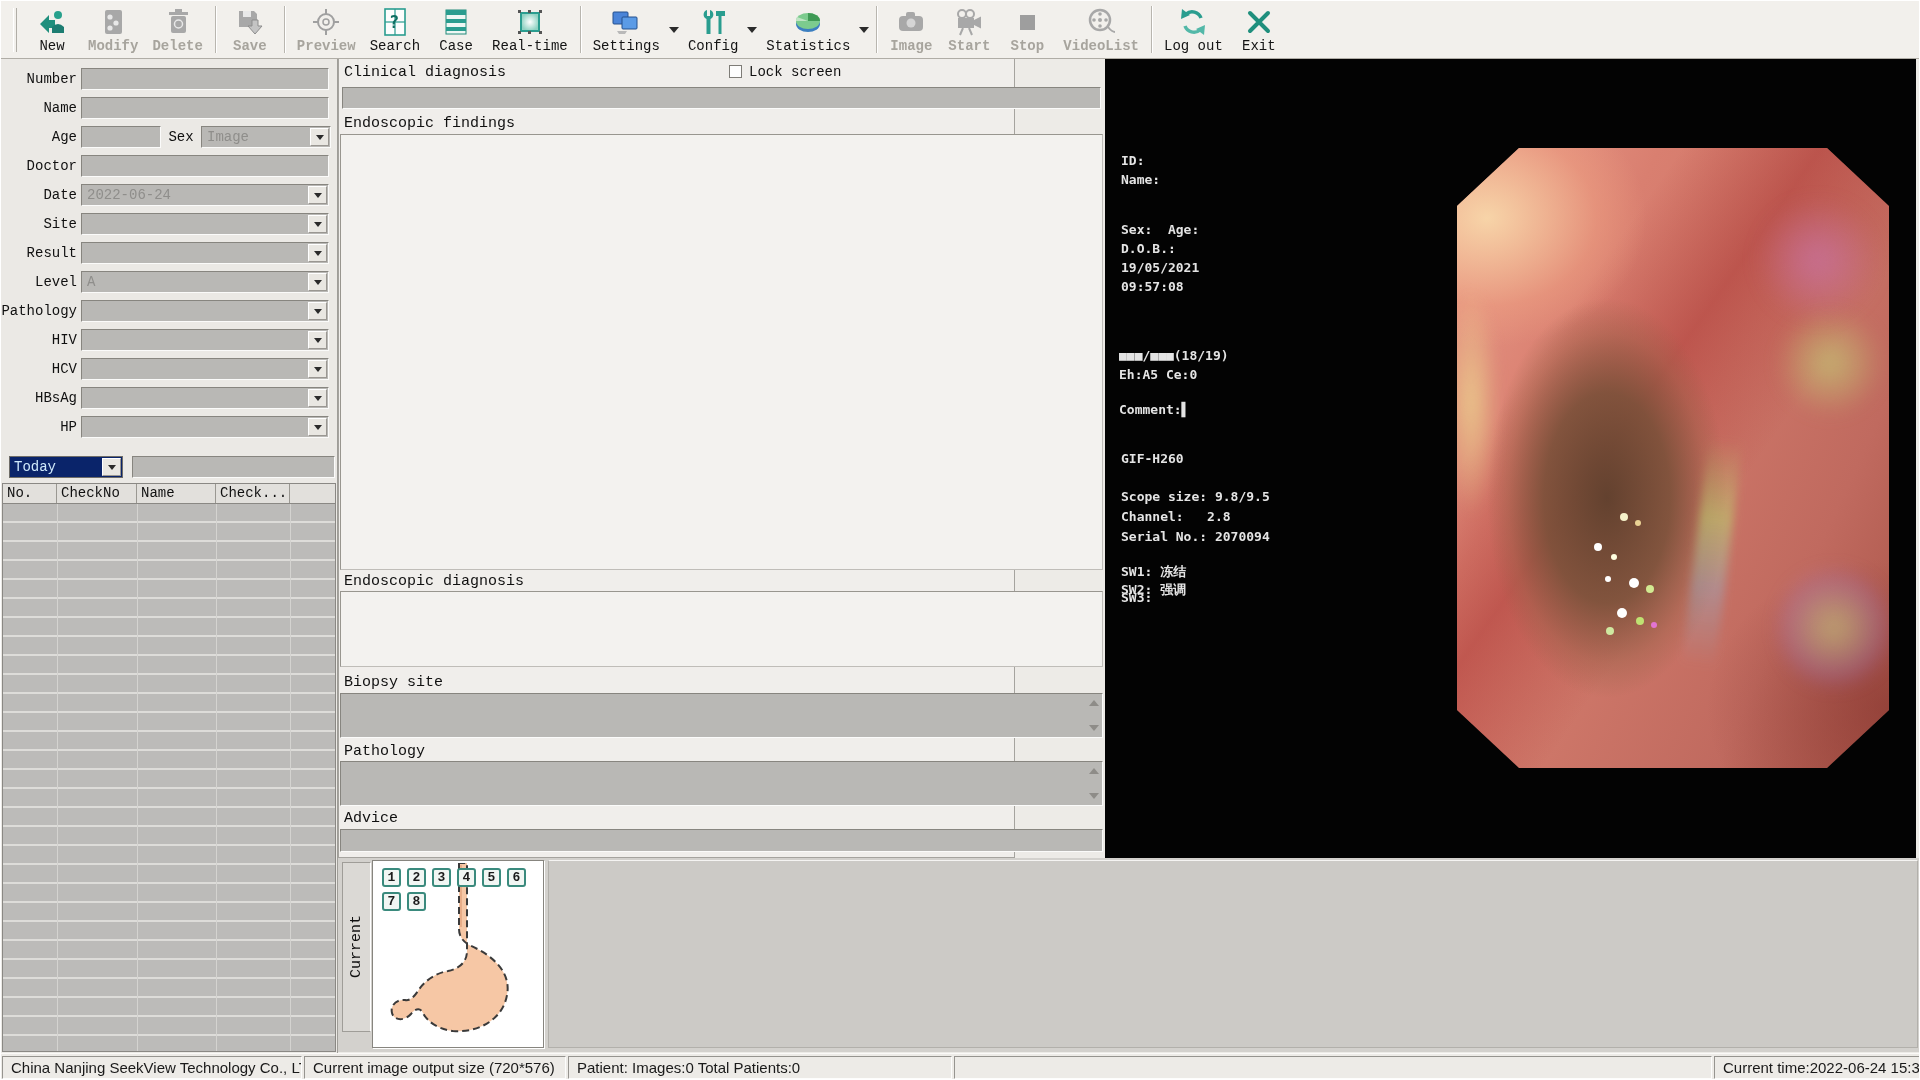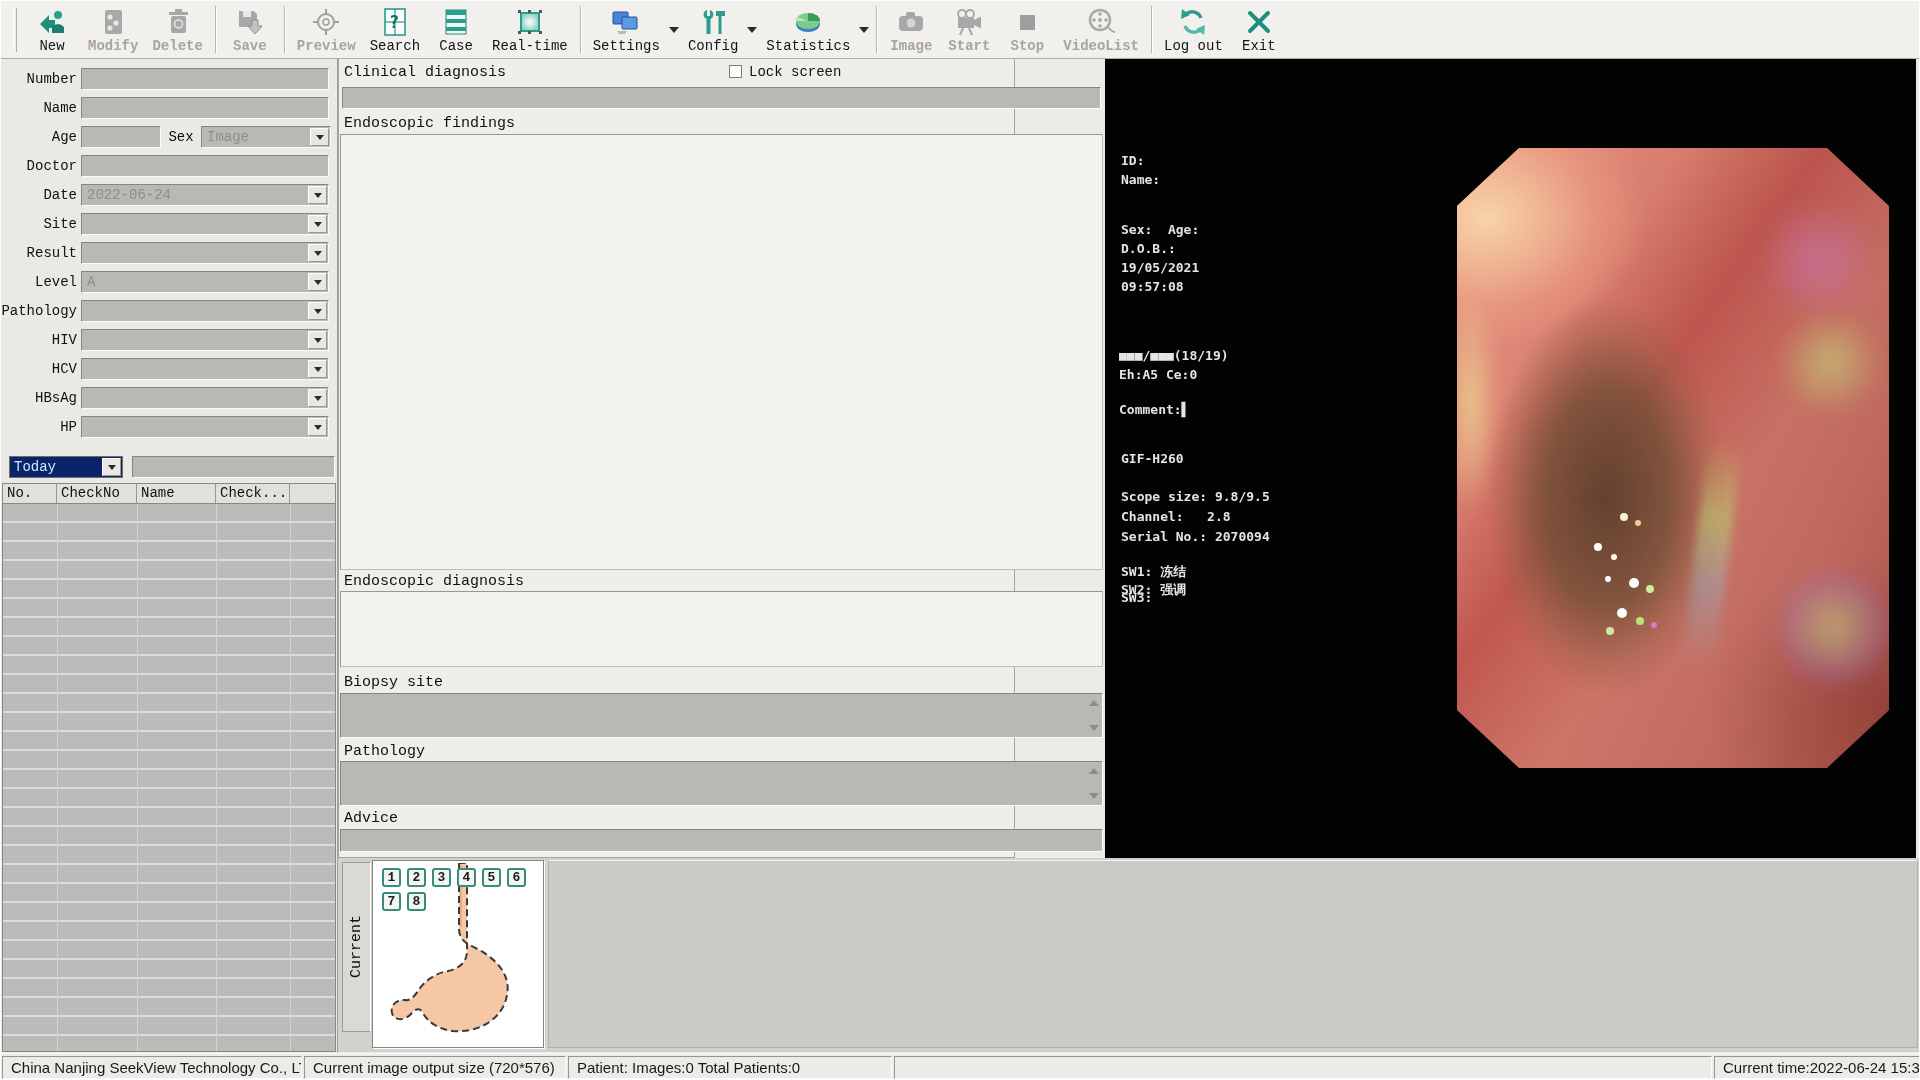--- a/index.html
+++ b/index.html
@@ -538,18 +538,18 @@
       <div class="num-btn" style="left:9px;top:31px">7</div>
       <div class="num-btn" style="left:34px;top:31px">8</div>
     </div>
 
     <div class="thumb-strip"></div>
   </div>
 
   <div class="statusbar">
     <div class="sb-seg" style="width:300px">China Nanjing SeekView Technology Co., LTD</div>
     <div class="sb-seg" style="width:262px">Current image output size (720*576)</div>
-    <div class="sb-seg" style="width:324px">Patient:  Images:0  Total Patients:0</div>
+    <div class="sb-seg" style="width:384px">Patient:  Images:0  Total Patients:0</div>
     <div class="sb-fill"></div>
     <div class="sb-seg sb-time">Current time:2022-06-24 15:30:24</div>
   </div>
 
 </div>
 
 </body></html>

